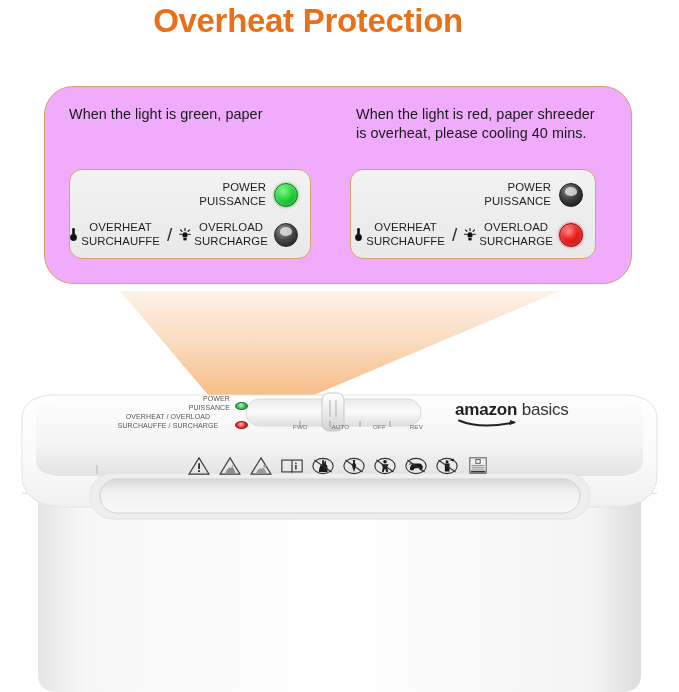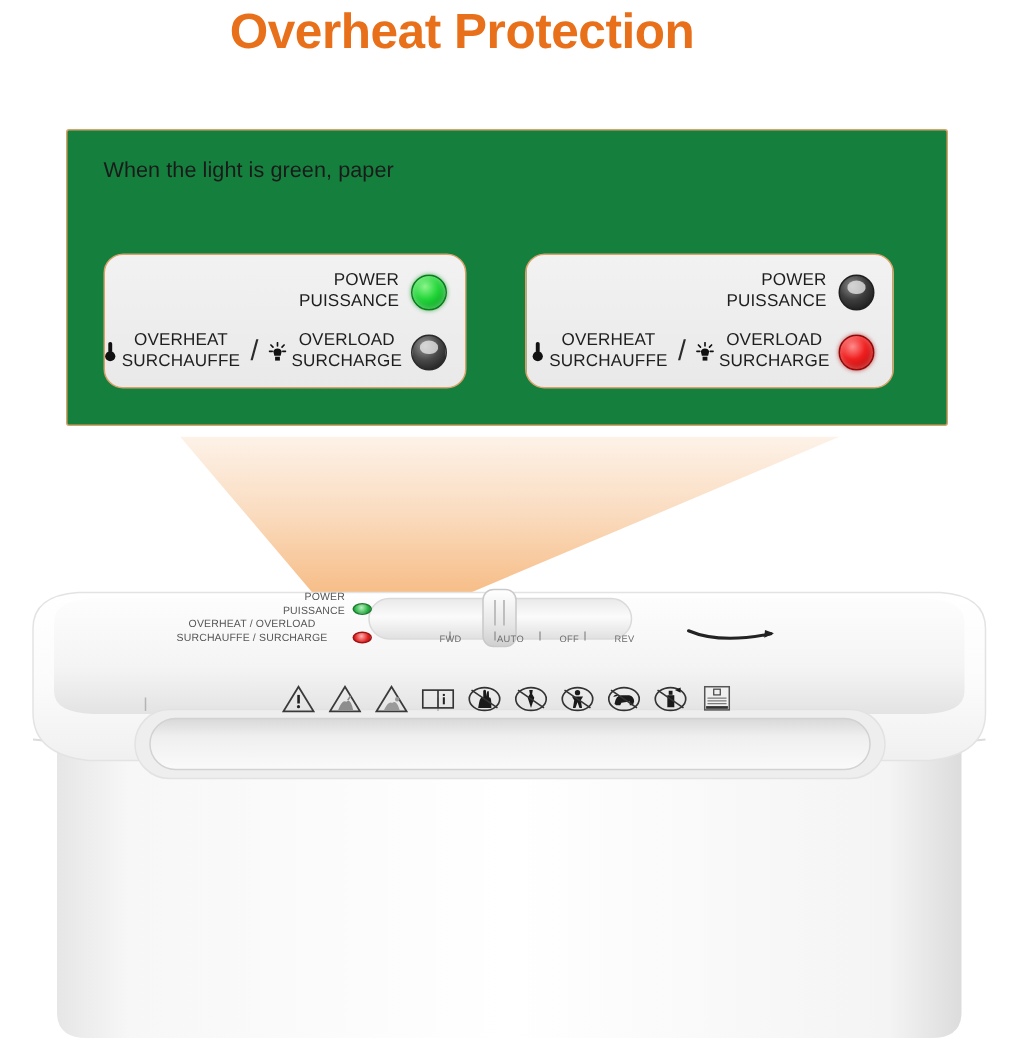--- a/index.html
+++ b/index.html
@@ -30,22 +30,22 @@
     width:440px;height:112px;
     z-index:1;
   }
 
   
   .callout{
     position:absolute;
     left:44px;top:86px;
     width:588px;height:198px;
     border:1.4px solid #D9A26A;
-    border-radius:2px;
-    background:#15803d;
+    border-radius:29px;
+    background:#f0abfc;
     box-sizing:border-box;
     z-index:3;
     display:flex;
     flex-direction:row;
   }
   .col{
     width:50%;
     box-sizing:border-box;
     padding:18px 16px 0 24px;
     position:relative;
@@ -252,20 +252,24 @@
               <span>OVERLOAD</span><br>
               <span>SURCHARGE</span>
             </div>
           </div>
           <div class="led off"></div>
         </div>
       </div>
     </div>
 
     <div class="col right">
+      <div class="caption">
+        <span>When the light is red, paper shreeder</span><br>
+        <span>is overheat, please cooling 40 mins.</span>
+      </div>
 
       <div class="panel">
         <div class="row-power">
           <div class="lbl">
             <span>POWER</span><br>
             <span>PUISSANCE</span>
           </div>
           <div class="led dark"></div>
         </div>
 
@@ -387,20 +391,23 @@
     <div class="pp-led red"></div>
   </div>
 
   <div class="sw-labels">
     <span>FWD</span>
     <span>AUTO</span>
     <span>OFF</span>
     <span>REV</span>
   </div>
 
+  <div class="logo">
+    <b>amazon</b><span class="basics">&nbsp;</span><span class="basics">basics</span>
+  </div>
   <svg class="smile" viewBox="0 0 70 9">
     <path d="M1 1.5 Q22 10.5 56 3.5" fill="none" stroke="#222" stroke-width="2" stroke-linecap="round"></path>
     <path d="M52 1 L58 3.2 L51.5 6.2 Z" fill="#222"></path>
   </svg>
 
   <div class="iconrow">
 
     <svg class="ic" viewBox="0 0 24 22">
       <path d="M12 2 L23 20 L1 20 Z" fill="none" stroke="#3a3a3a" stroke-width="1.3"></path>
       <rect x="11.1" y="8" width="1.9" height="6.3" fill="#222"></rect>

